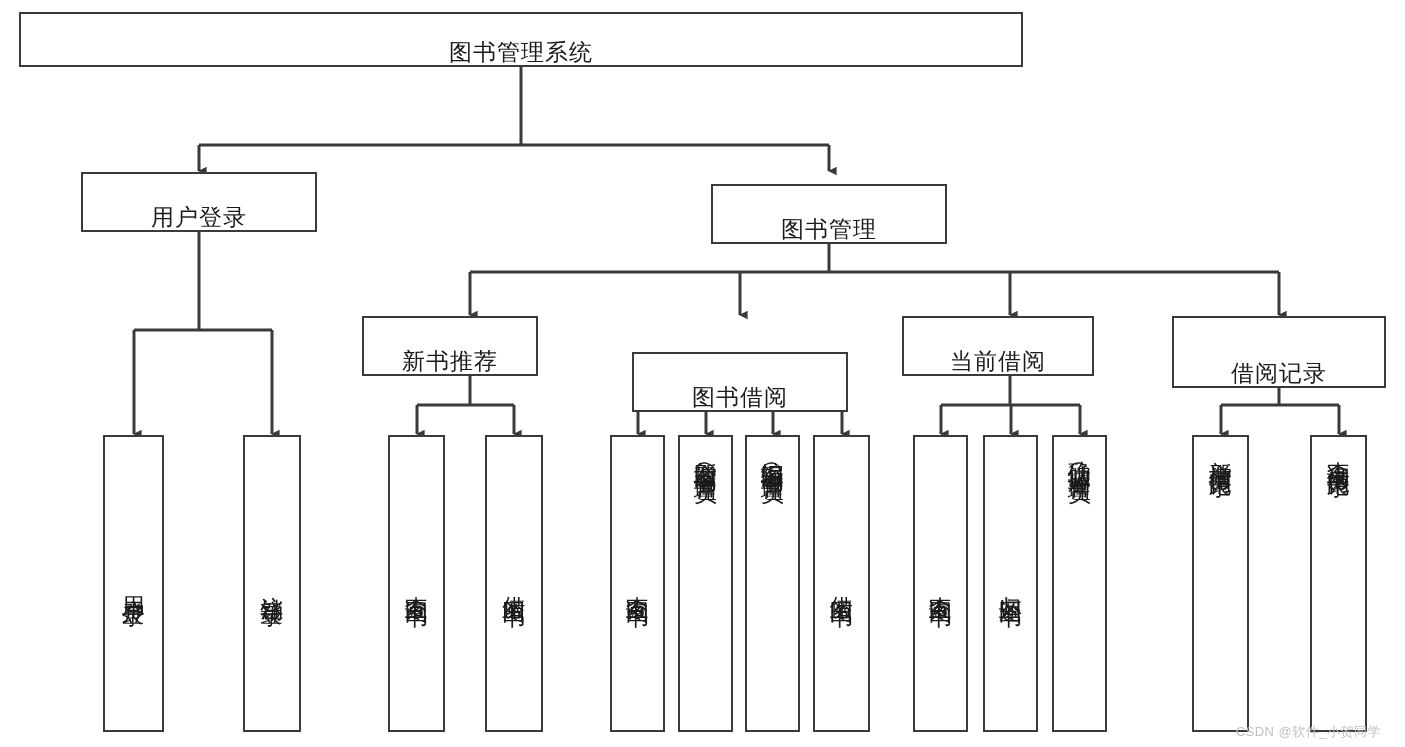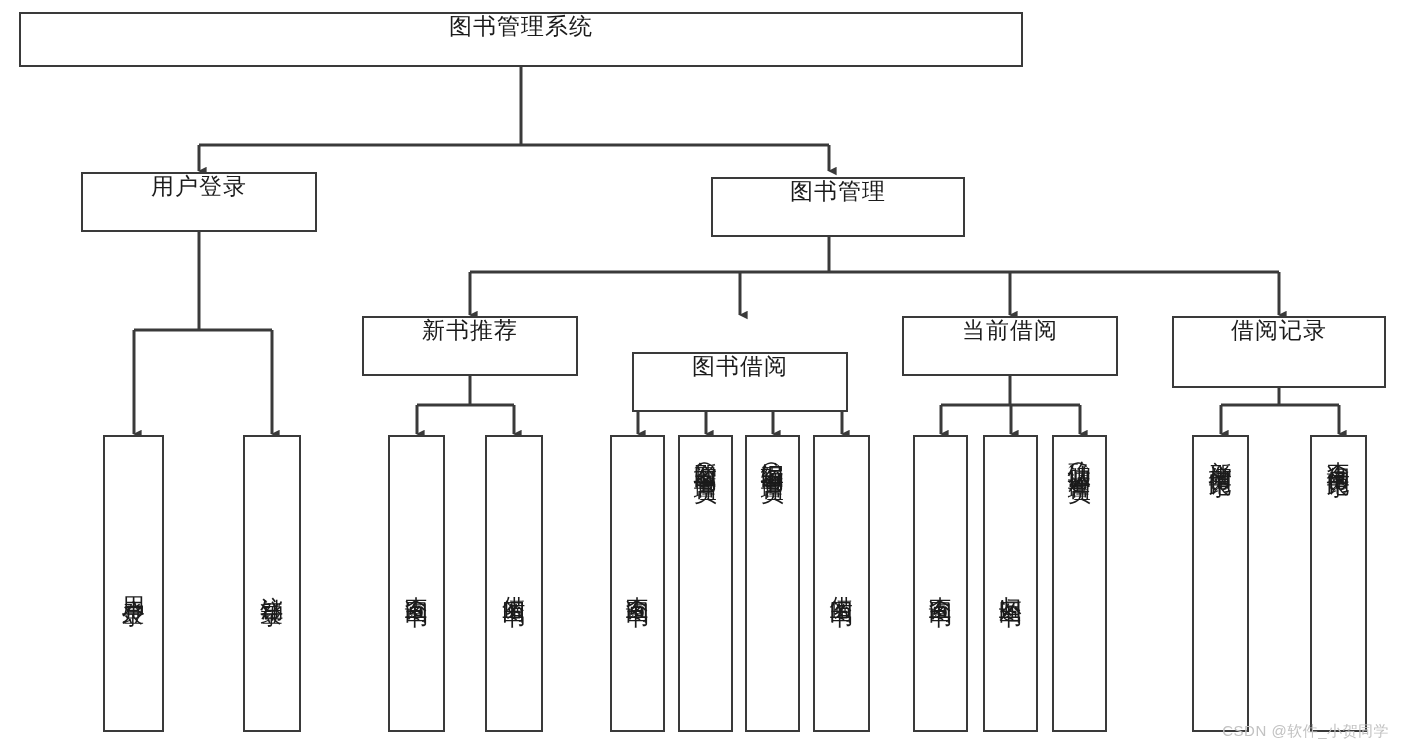--- a/index.html
+++ b/index.html
@@ -25,21 +25,21 @@
     width: 1405px;
     height: 747px;
   }
   .node {
     position: absolute;
     box-sizing: border-box;
     border: 2px solid #3a3a3a;
     background: #ffffff;
     color: #1b1b1b;
     display: flex;
-    align-items: flex-start;
+    align-items: flex-end;
     justify-content: center;
     z-index: 2;
   }
   .node-label {
     font-size: 23px;
     line-height: 1.1;
     letter-spacing: 1px;
     white-space: nowrap;
     color: #1b1b1b;
   }
@@ -55,23 +55,23 @@
     line-height: 1.32;
     letter-spacing: 3px;
     white-space: nowrap;
   }
   .node.vertical.centered {
     align-items: center;
     padding-top: 0;
   }
   #watermark {
     position: absolute;
-    right: 16px;
+    right: 24px;
     bottom: 6px;
-    font-size: 15px;
+    font-size: 13px;
     color: #c2c2c2;
     letter-spacing: 0.5px;
     z-index: 5;
     white-space: nowrap;
   }
 </style>
 </head>
 <body>
 
 <div id="diagram-canvas">
@@ -119,30 +119,30 @@
       </g>
   </svg>
 
   <div id="nodes">
       <div class="node" style="left: 19px; top: 12px; width: 1004px; height: 55px;">
         <span class="node-label">图书管理系统</span>
       </div>
       <div class="node" style="left: 81px; top: 172px; width: 236px; height: 60px;">
         <span class="node-label">用户登录</span>
       </div>
-      <div class="node" style="left: 711px; top: 177px; width: 254px; height: 60px;">
+      <div class="node" style="left: 711px; top: 184px; width: 236px; height: 60px;">
         <span class="node-label">图书管理</span>
       </div>
-      <div class="node" style="left: 362px; top: 316px; width: 216px; height: 60px;">
+      <div class="node" style="left: 362px; top: 316px; width: 176px; height: 60px;">
         <span class="node-label">新书推荐</span>
       </div>
       <div class="node" style="left: 632px; top: 316px; width: 216px; height: 60px; margin-top: 36px;">
         <span class="node-label">图书借阅</span>
       </div>
-      <div class="node" style="left: 902px; top: 316px; width: 216px; height: 60px;">
+      <div class="node" style="left: 902px; top: 316px; width: 192px; height: 60px;">
         <span class="node-label">当前借阅</span>
       </div>
       <div class="node" style="left: 1172px; top: 316px; width: 214px; height: 72px;">
         <span class="node-label">借阅记录</span>
       </div>
       <div class="node vertical centered" style="left: 103px; top: 435px; width: 61px; height: 297px;">
         <span class="node-label">用户登录</span>
       </div>
       <div class="node vertical centered" style="left: 243px; top: 435px; width: 58px; height: 297px;">
         <span class="node-label">注销登录</span>

